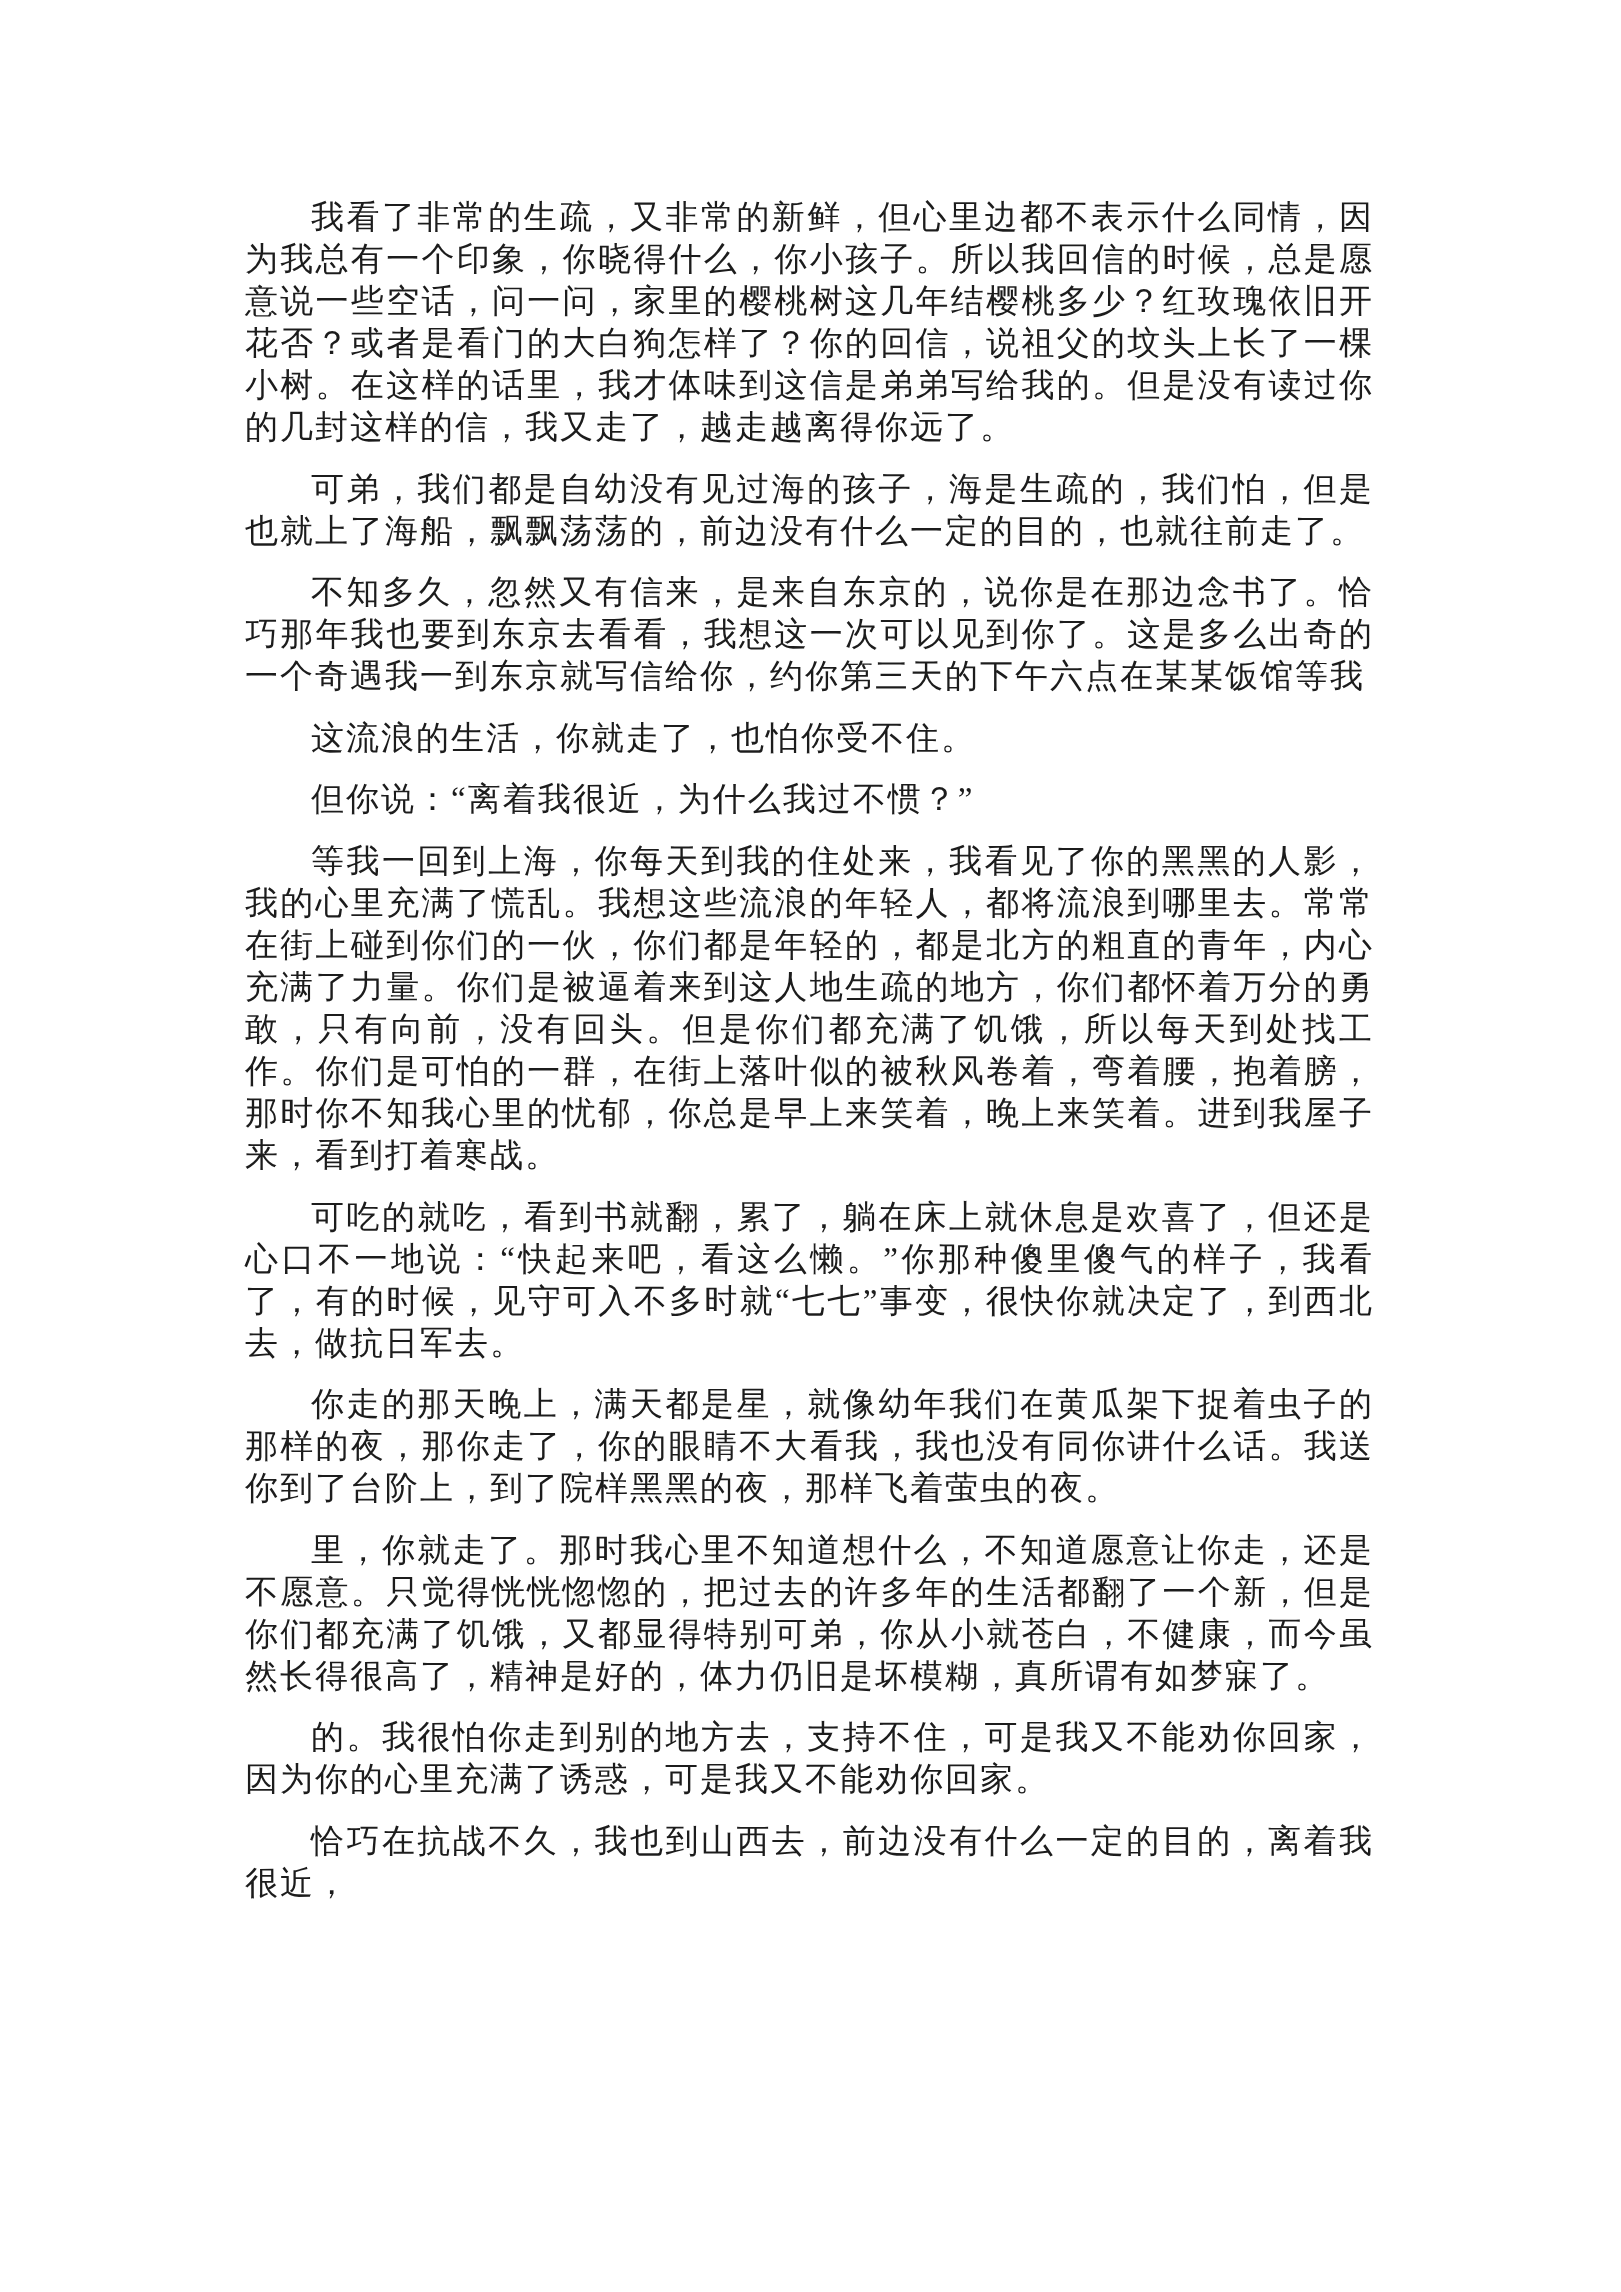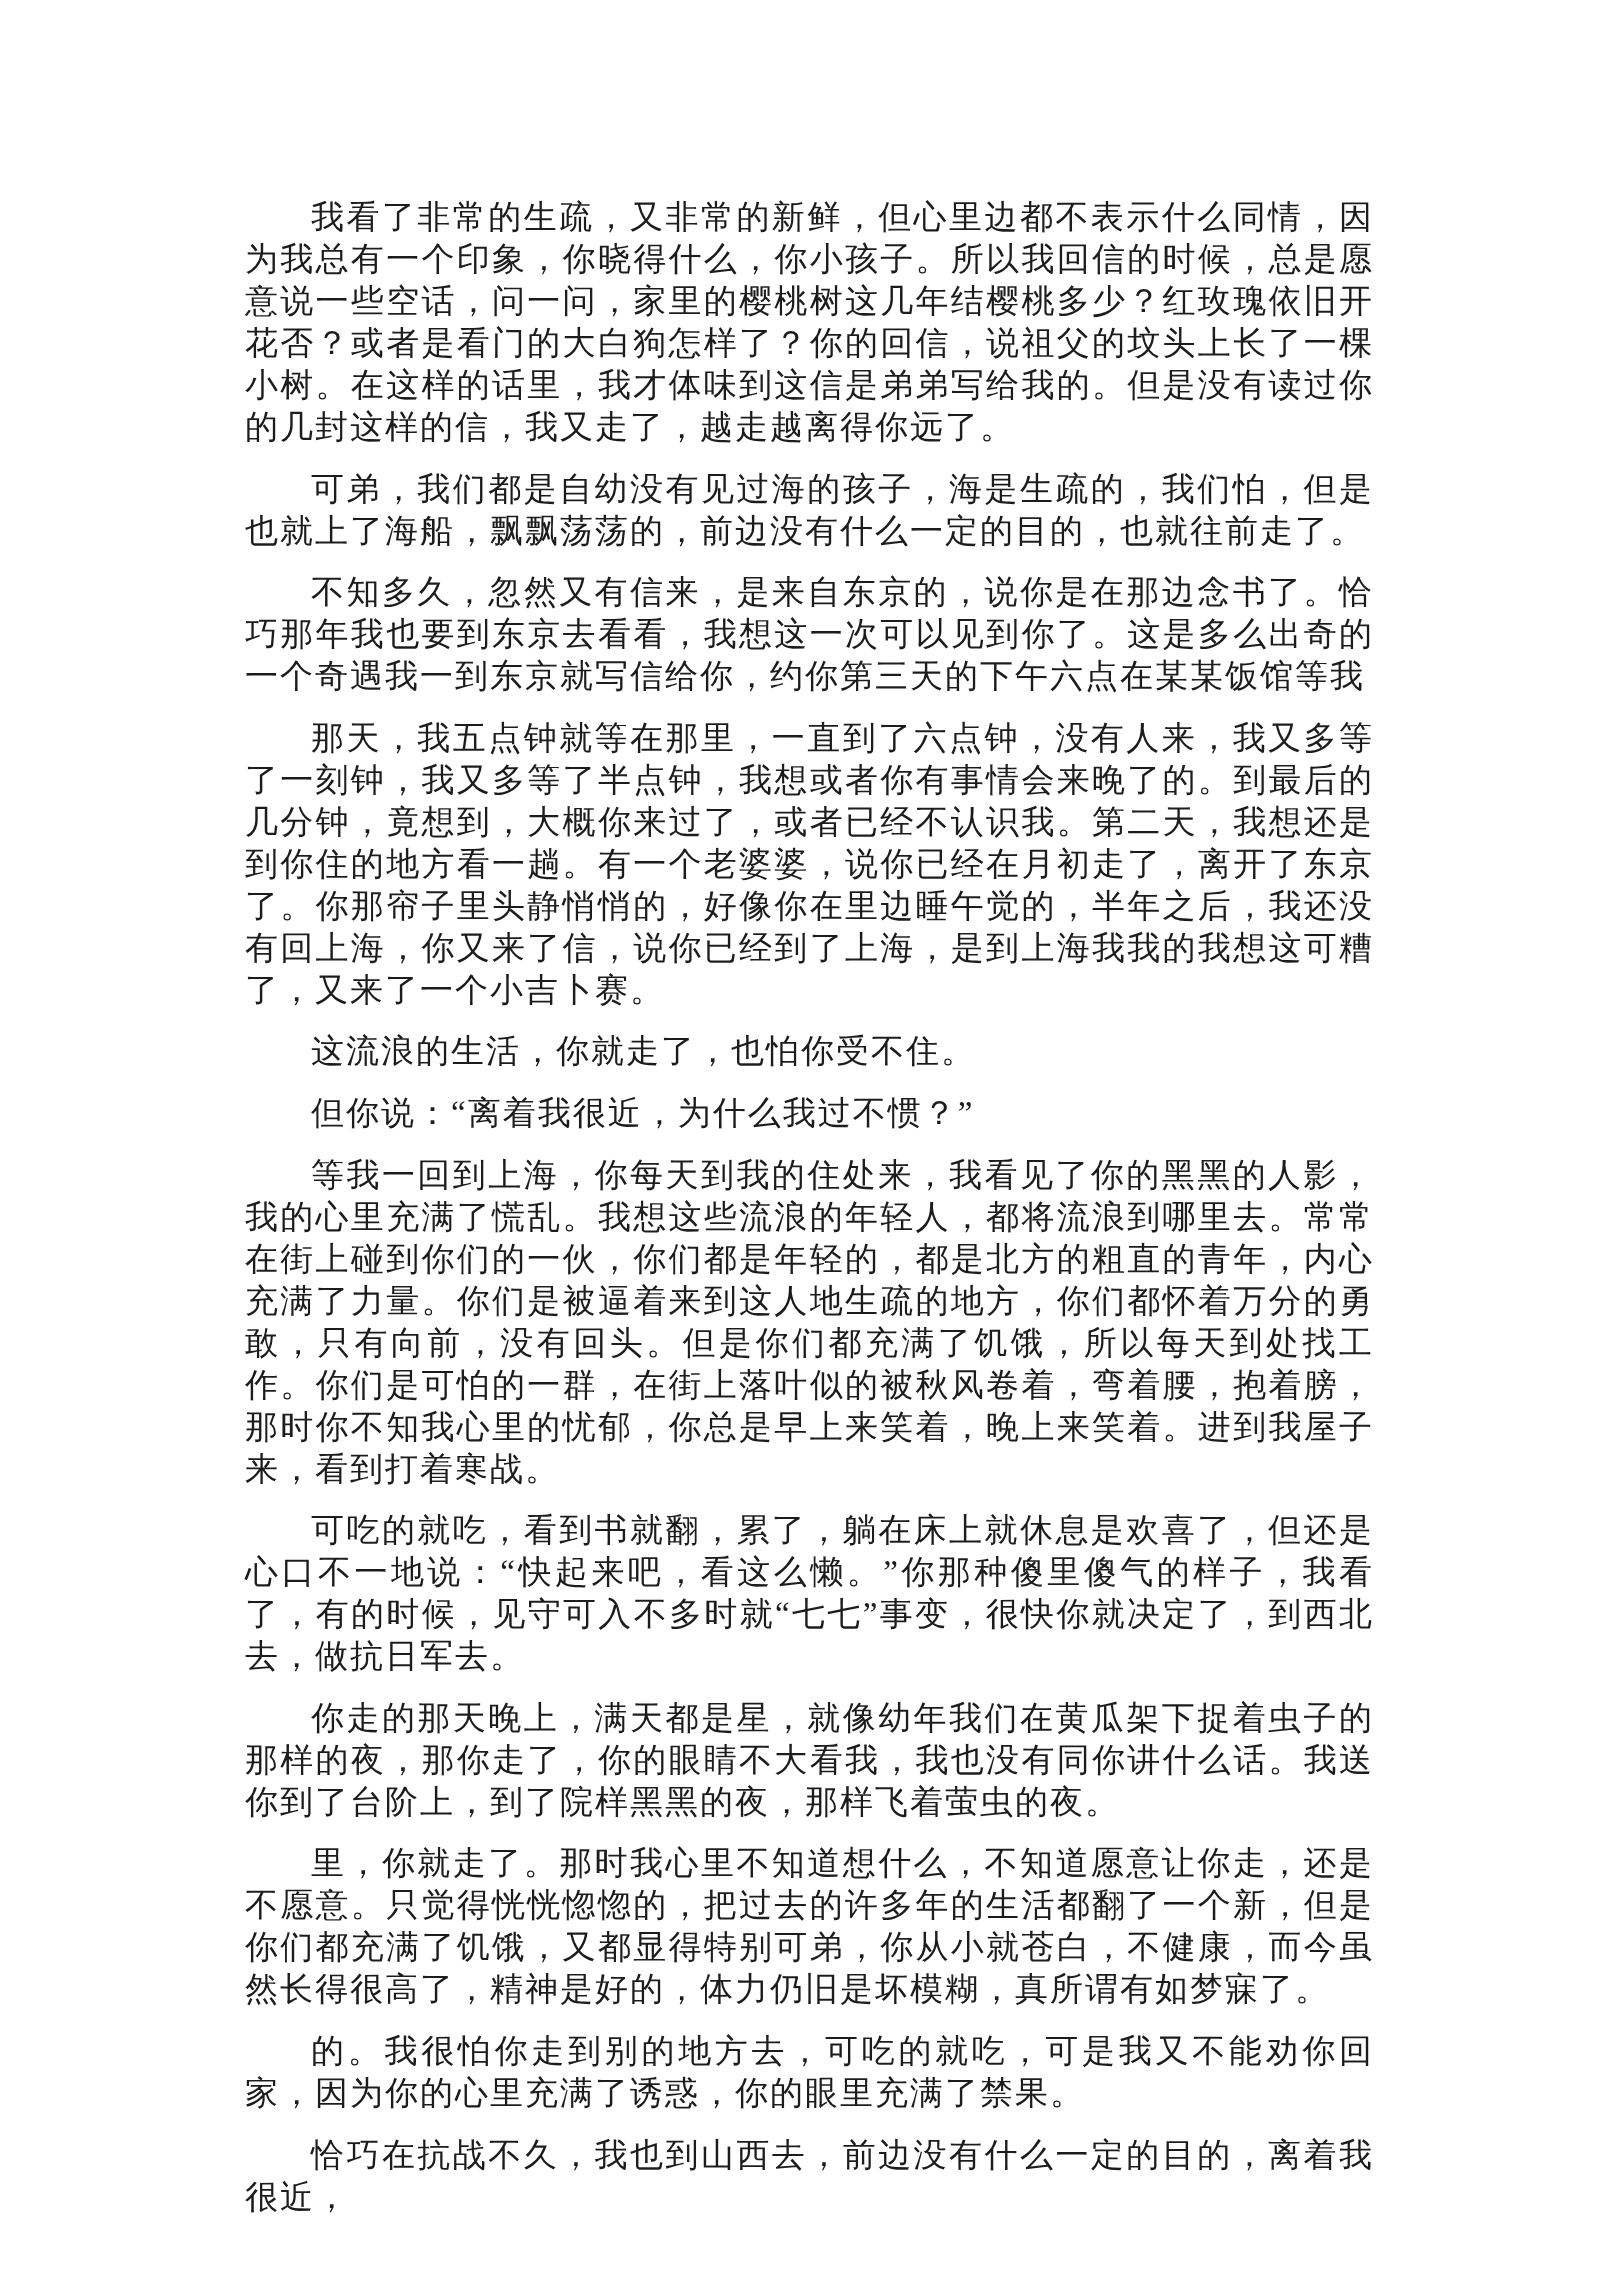--- a/index.html
+++ b/index.html
@@ -49,24 +49,23 @@
   }
 </style>
 </head>
 <body>
 
 <div class="page">
   <div class="text-block">
     <p class="para">我看了非常的生疏，又非常的新鲜，但心里边都不表示什么同情，因为我总有一个印象，你晓得什么，你小孩子。所以我回信的时候，总是愿意说一些空话，问一问，家里的樱桃树这几年结樱桃多少？红玫瑰依旧开花否？或者是看门的大白狗怎样了？你的回信，说祖父的坟头上长了一棵小树。在这样的话里，我才体味到这信是弟弟写给我的。但是没有读过你的几封这样的信，我又走了，越走越离得你远了。</p>
     <p class="para">可弟，我们都是自幼没有见过海的孩子，海是生疏的，我们怕，但是也就上了海船，飘飘荡荡的，前边没有什么一定的目的，也就往前走了。</p>
     <p class="para">不知多久，忽然又有信来，是来自东京的，说你是在那边念书了。恰巧那年我也要到东京去看看，我想这一次可以见到你了。这是多么出奇的一个奇遇我一到东京就写信给你，约你第三天的下午六点在某某饭馆等我</p>
-    <p class="para">那天，我五点钟就等在那里，一直到了六点钟，没有人来，我又多等了一刻钟，我又多等了半点钟，我想或者你有事情会来晚了的。到最后的几分钟，竟想到，大概你来过了，或者已经不认识我。第二天，我想还是到你住的地方看一趟。有一个老婆婆，说你已经在月初走了，离开了东京了。你那帘子里头静悄悄的，好像你在里边睡午觉的，半年之后，我还没有回上海，你又来了信，说你已经到了上海，是到上海我我的我想这可糟了，又来了一个小吉卜赛。</p>
     <p class="para">这流浪的生活，你就走了，也怕你受不住。</p>
     <p class="para">但你说：“离着我很近，为什么我过不惯？”</p>
     <p class="para">等我一回到上海，你每天到我的住处来，我看见了你的黑黑的人影，我的心里充满了慌乱。我想这些流浪的年轻人，都将流浪到哪里去。常常在街上碰到你们的一伙，你们都是年轻的，都是北方的粗直的青年，内心充满了力量。你们是被逼着来到这人地生疏的地方，你们都怀着万分的勇敢，只有向前，没有回头。但是你们都充满了饥饿，所以每天到处找工作。你们是可怕的一群，在街上落叶似的被秋风卷着，弯着腰，抱着膀，那时你不知我心里的忧郁，你总是早上来笑着，晚上来笑着。进到我屋子来，看到打着寒战。</p>
     <p class="para">可吃的就吃，看到书就翻，累了，躺在床上就休息是欢喜了，但还是心口不一地说：“快起来吧，看这么懒。”你那种傻里傻气的样子，我看了，有的时候，见守可入不多时就“七七”事变，很快你就决定了，到西北去，做抗日军去。</p>
     <p class="para">你走的那天晚上，满天都是星，就像幼年我们在黄瓜架下捉着虫子的那样的夜，那你走了，你的眼睛不大看我，我也没有同你讲什么话。我送你到了台阶上，到了院样黑黑的夜，那样飞着萤虫的夜。</p>
     <p class="para">里，你就走了。那时我心里不知道想什么，不知道愿意让你走，还是不愿意。只觉得恍恍惚惚的，把过去的许多年的生活都翻了一个新，但是你们都充满了饥饿，又都显得特别可弟，你从小就苍白，不健康，而今虽然长得很高了，精神是好的，体力仍旧是坏模糊，真所谓有如梦寐了。</p>
-    <p class="para">的。我很怕你走到别的地方去，可吃的就吃，可是我又不能劝你回家，因为你的心里充满了诱惑，你的眼里充满了禁果。</p>
+    <p class="para">的。我很怕你走到别的地方去，支持不住，可是我又不能劝你回家，因为你的心里充满了诱惑，可是我又不能劝你回家。</p>
     <p class="para">恰巧在抗战不久，我也到山西去，前边没有什么一定的目的，离着我很近，</p>
   </div>
 </div>
 
 
 </body></html>

